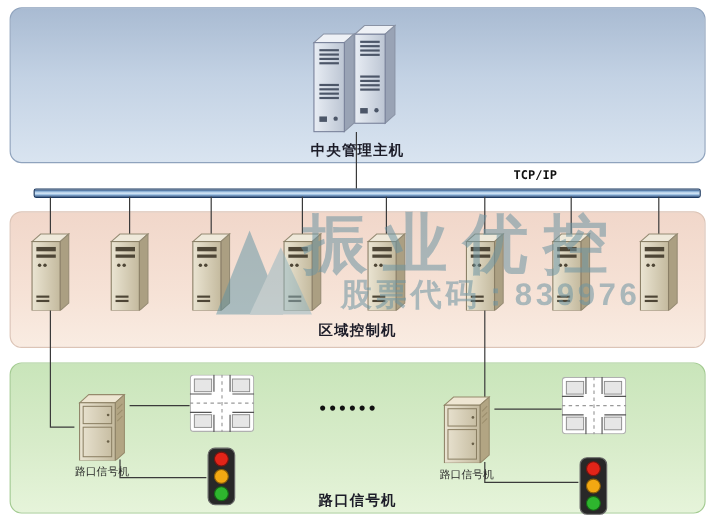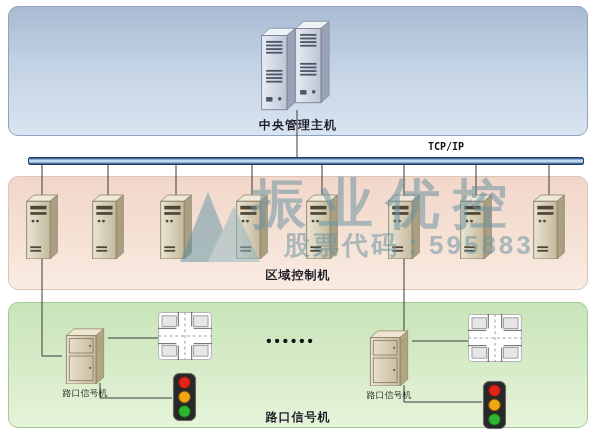--- a/index.html
+++ b/index.html
@@ -243,16 +243,16 @@
   <svg class="icon" style="left:482px;top:380px" width="25" height="50">
       <use href="#sym-light"></use>
     </svg>
 
   <div class="watermark">
     <svg class="wm-logo" width="80" height="74" viewBox="0 0 80 74">
       <polygon points="28,2 0,72 56,72" fill="#5f93a4"></polygon>
       <polygon points="54,16 28,72 80,72" fill="#8fb4c0"></polygon>
     </svg>
     <div class="wm-brand">振业优控</div>
-    <div class="wm-stock">股票代码：595883</div>
+    <div class="wm-stock">股票代码：839976</div>
   </div>
 
 </div>
 
 </body></html>

